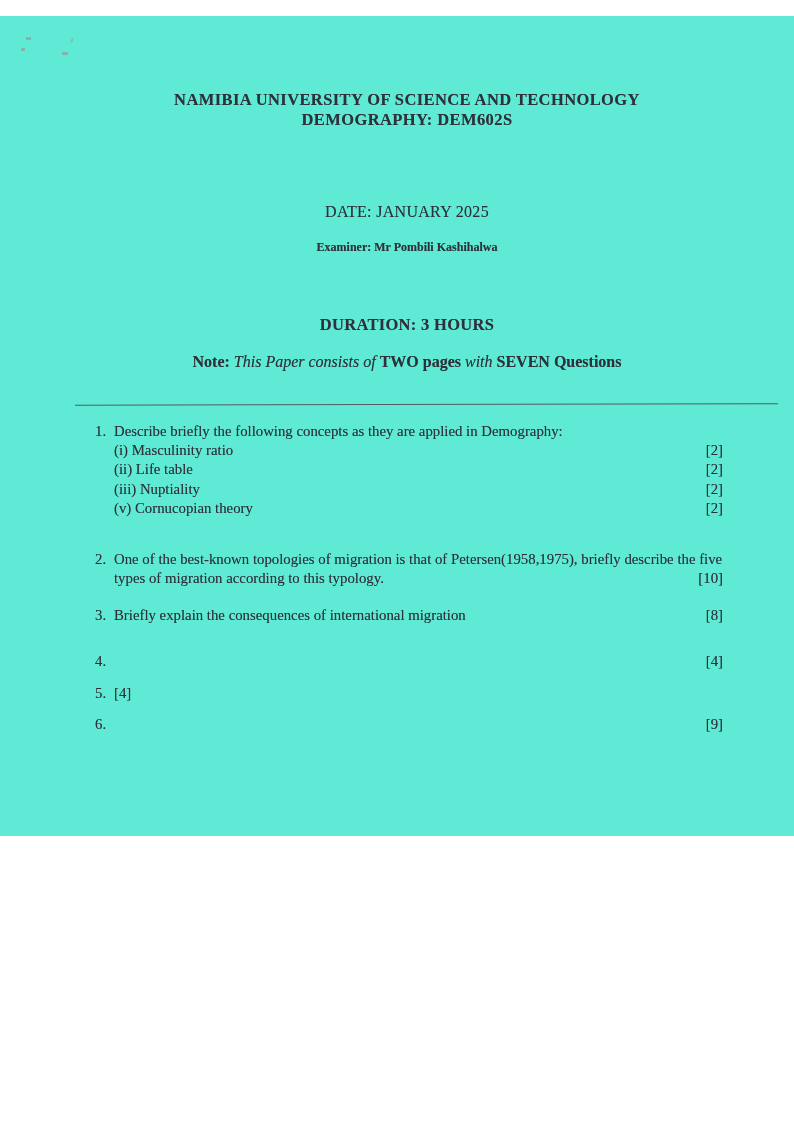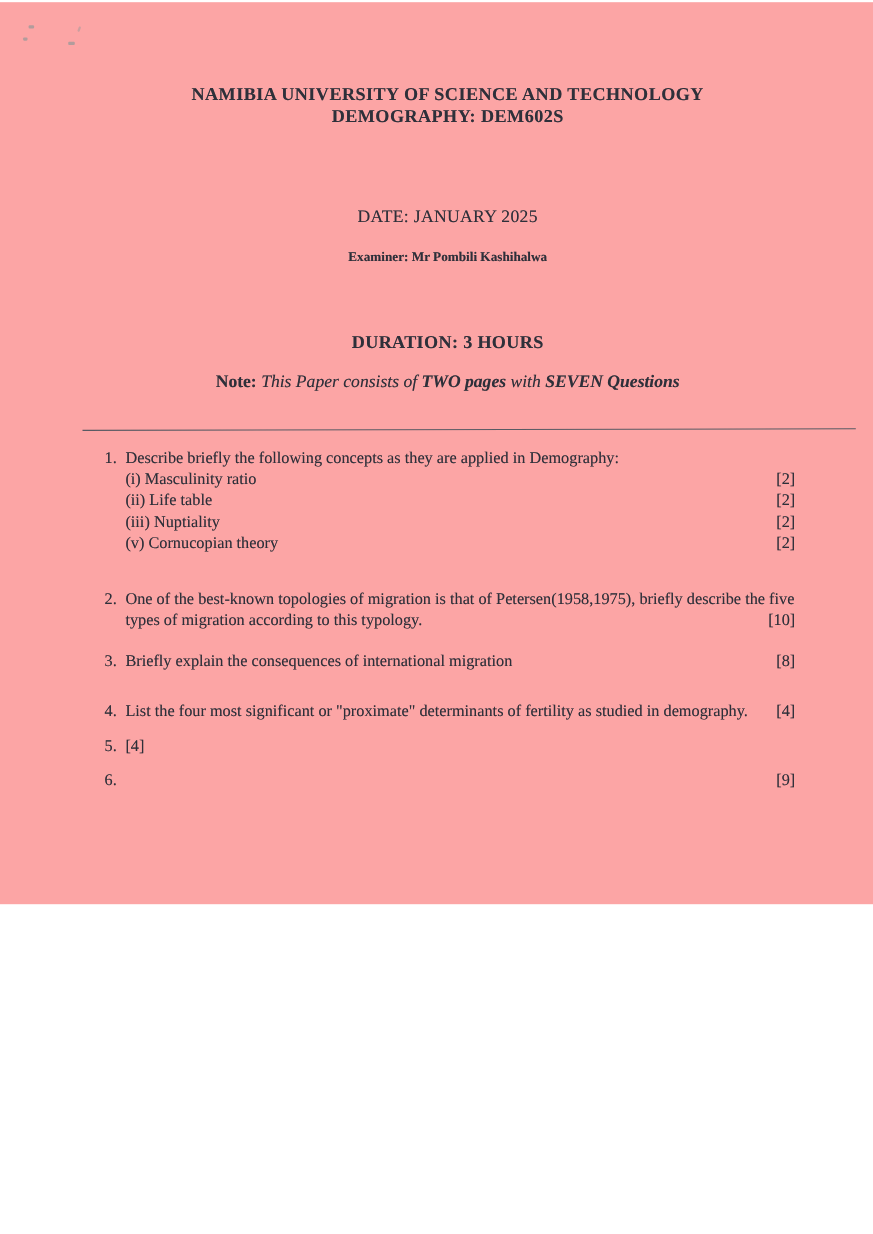--- a/index.html
+++ b/index.html
@@ -1,37 +1,37 @@
 <!DOCTYPE html>
 <html><head>
 <meta charset="utf-8">
 <style>
   * { margin:0; padding:0; box-sizing:border-box; }
   html, body { background:#ffffff; }
   .page {
     position:relative;
     width:794px; height:820px;
-    background:#fca5a5;
+    background:#5eead4;
     font-family:"Liberation Serif","DejaVu Serif",serif;
     color:#2e303a;
     overflow:hidden;
-    margin:2px auto;
+    margin:16px auto;
     text-shadow:0 0 0.5px rgba(46,48,58,0.45);
   }
   .centered { position:absolute; left:20px; right:0; text-align:center; }
   .hdr   { top:74px;  font-weight:bold; font-size:16.5px; line-height:20px; letter-spacing:0.4px; }
   .examtype { top:149px; font-size:16px; }
   .dateline { top:187px; font-size:16px; letter-spacing:0.3px; }
   .examiner { top:224px; font-size:12px; font-weight:bold; }
   .moderator{ top:262px; font-size:16px; font-weight:bold; }
   .duration { top:299px; font-size:16.5px; font-weight:bold; letter-spacing:0.3px; }
   .noteline { top:337px; font-size:16px; }
   .b  { font-weight:bold; }
   .i  { font-style:italic;font-family:Liberation Serif, serif; }
-  .bi { font-weight:bold; font-style:italic; }
+  .bi { font-weight:bold; }
   .rule {
     position:absolute; top:388px; left:75px; width:703px; height:0;
     border-top:1.6px solid #585a63;
     transform:rotate(-0.12deg);
   }
   .questions {
     position:absolute; top:406px; left:95px; width:628px;
     font-size:14.8px; line-height:19.2px;
   }
   .q { display:flex; align-items:flex-start; }
@@ -119,21 +119,20 @@
       <span class="qnum">3.</span>
       <div class="qbody">
         <span>Briefly explain the consequences of international migration</span>
         <span class="marks-end">[8]</span>
       </div>
     </div>
 
     <div class="q q-gap-3">
       <span class="qnum">4.</span>
       <div class="qbody">
-        <span>List the four most significant or "proximate" determinants of fertility as studied in demog­raphy.</span>
         <span class="marks-end">[4]</span>
       </div>
     </div>
 
     <div class="q q-gap-4">
       <span class="qnum">5.</span>
       <div class="qbody">
         <span class="marks-newline">[4]</span>
       </div>
     </div>

